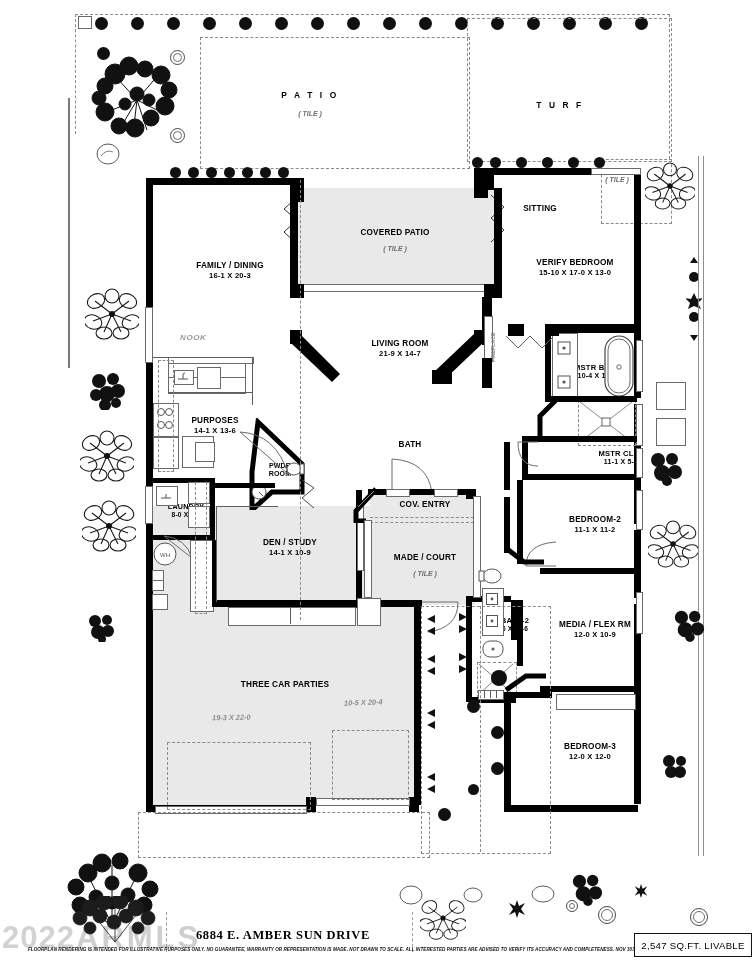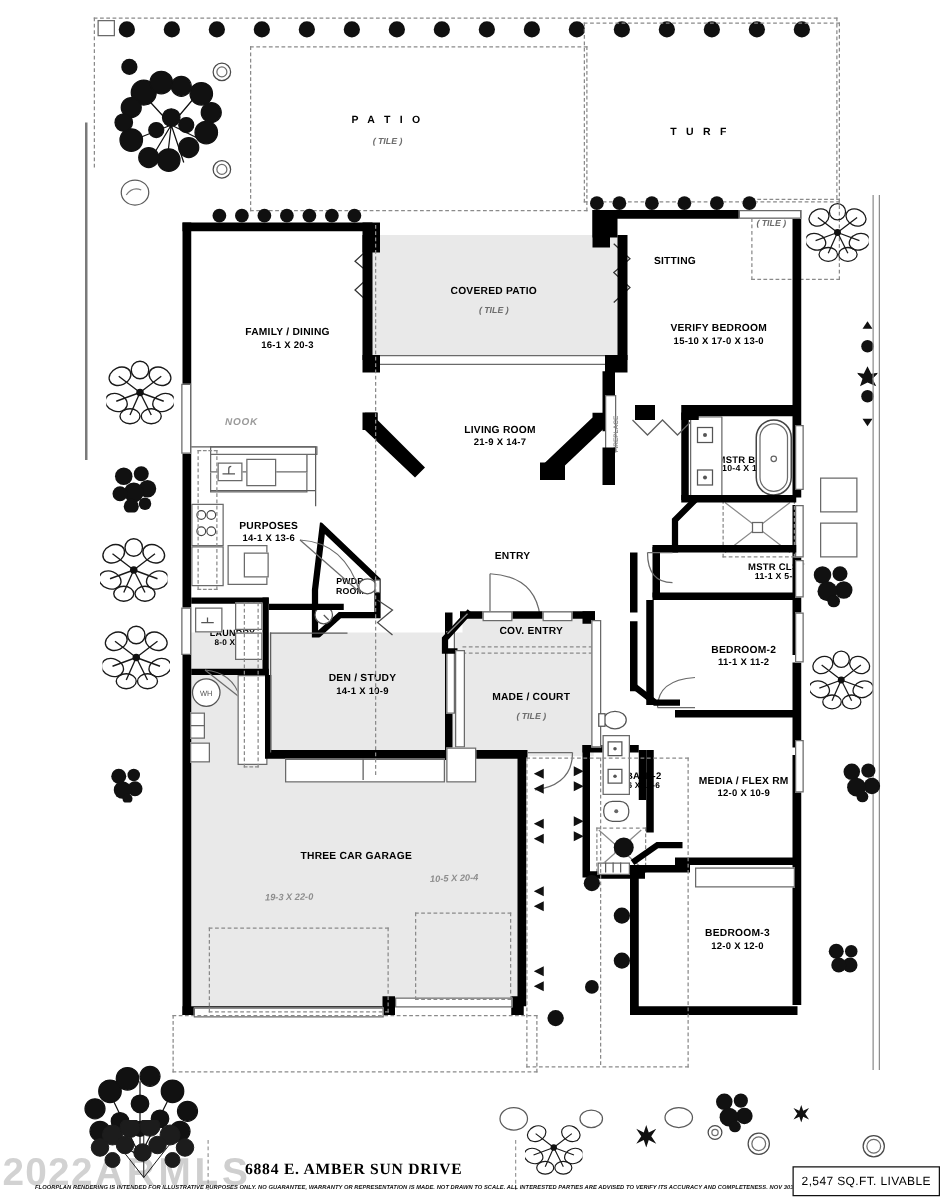--- a/index.html
+++ b/index.html
@@ -444,21 +444,21 @@
   <div class="wall" style="left:356px;top:490px;width:6px;height:118px;"></div>
   <div class="lbl" style="left:235px;top:538px;width:110px;">
     <span class="nm">DEN / STUDY</span>
     <span class="dm">14-1  X  10-9</span>
   </div>
   <div class="box" style="left:357px;top:505px;width:5px;height:64px;"></div>
   <div class="hline" style="left:216px;top:506px;width:62px;"></div>
   <div class="vline" style="left:216px;top:506px;height:96px;"></div>
 
   <div class="lbl" style="left:375px;top:440px;width:70px;">
-    <span class="nm">ENTRY</span>
+    <span class="nm">BATH</span>
   </div>
   <svg class="swsvg" style="left:386px;top:455px;width:50px;height:40px;" viewBox="0 0 50 40">
     <path d="M6 38 L6 4" stroke="#6b6b6b" stroke-width="1" fill="none"></path>
     <path d="M6 4 Q42 6 46 38" stroke="#6b6b6b" stroke-width="1" fill="none"></path>
   </svg>
   <div class="wall" style="left:368px;top:489px;width:108px;height:6px;"></div>
   <div class="box" style="left:386px;top:489px;width:22px;height:6px;"></div>
   <div class="box" style="left:434px;top:489px;width:22px;height:6px;"></div>
   <div class="wall" style="left:466px;top:489px;width:10px;height:10px;"></div>
   <div class="lbl" style="left:380px;top:500px;width:90px;">
@@ -474,21 +474,21 @@
     <path d="M22 4 L6 20" fill="none" stroke="#8a8a8a" stroke-width="1"></path>
   </svg>
   <div class="box" style="left:364px;top:520px;width:6px;height:76px;"></div>
   <div class="box" style="left:473px;top:496px;width:6px;height:100px;"></div>
   <svg class="swsvg" style="left:418px;top:600px;width:46px;height:36px;" viewBox="0 0 46 36">
     <path d="M4 2 L40 2" stroke="#6b6b6b" stroke-width="1" fill="none"></path>
     <path d="M40 2 Q40 28 10 32" stroke="#6b6b6b" stroke-width="1" fill="none"></path>
   </svg>
 
   <div class="lbl" style="left:215px;top:680px;width:140px;">
-    <span class="nm">THREE CAR GARAGE</span>
+    <span class="nm">THREE CAR PARTIES</span>
   </div>
   <div class="gdim" style="left:212px;top:713px;transform:rotate(-1deg);">19-3 X 22-0</div>
   <div class="gdim" style="left:344px;top:698px;transform:rotate(-2deg);">10-5 X 20-4</div>
   <div class="out" style="left:167px;top:742px;width:142px;height:66px;"></div>
   <div class="out" style="left:332px;top:730px;width:75px;height:68px;"></div>
   <div class="box" style="left:228px;top:607px;width:126px;height:17px;"></div>
   <div class="vline" style="left:290px;top:607px;height:17px;"></div>
   <div class="box" style="left:357px;top:598px;width:22px;height:26px;"></div>
 
   <div class="lbl" style="left:500px;top:204px;width:80px;">

